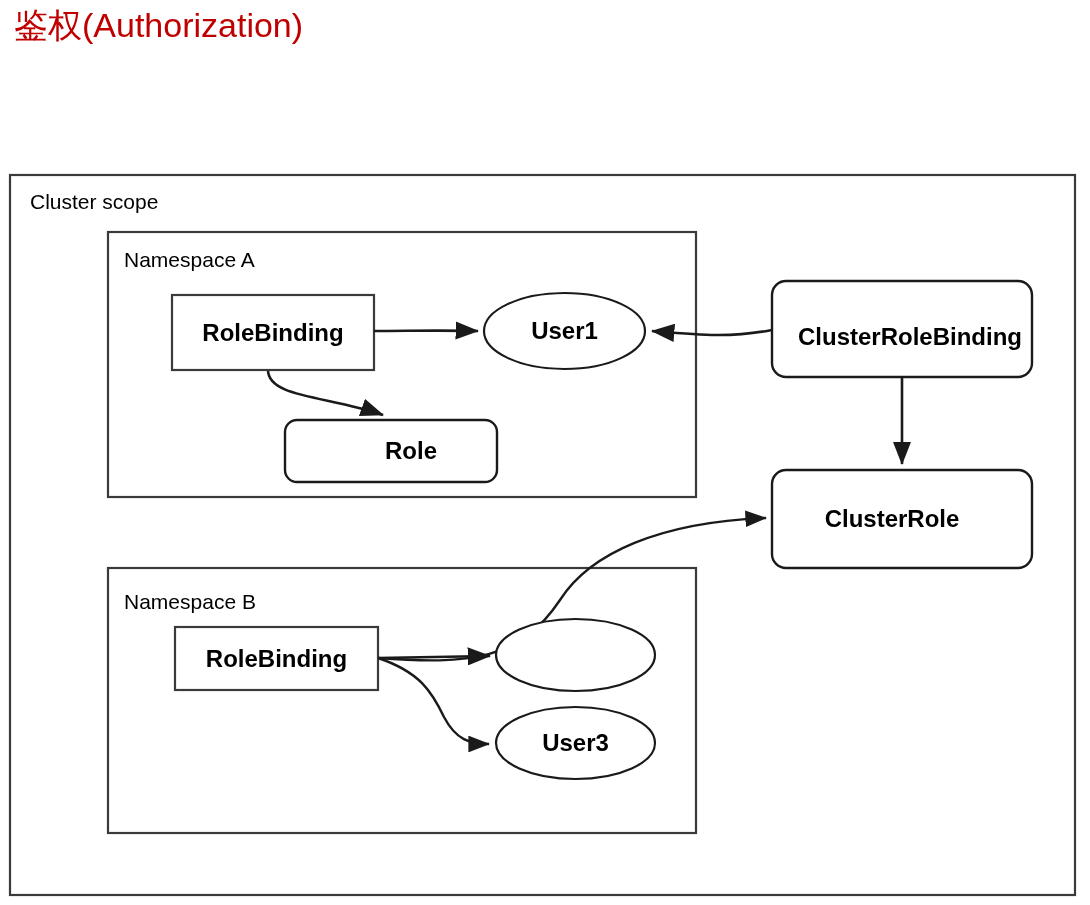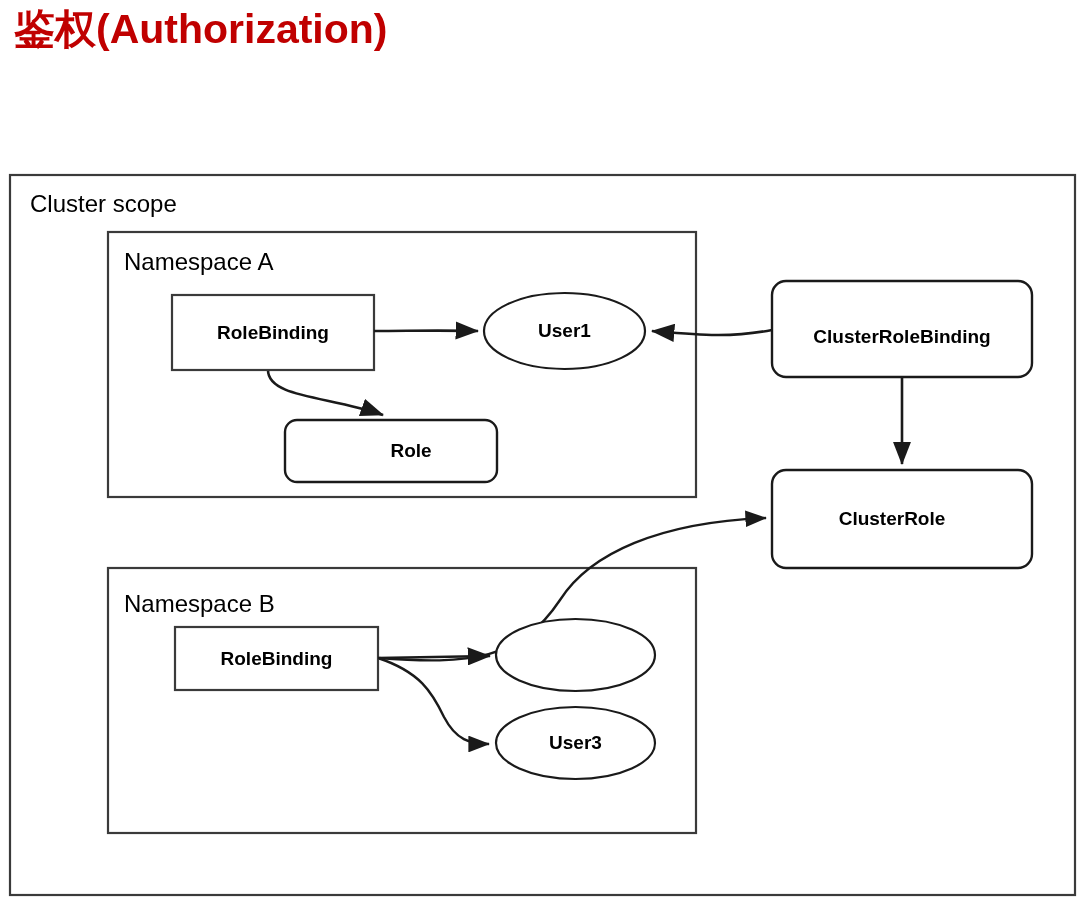--- a/index.html
+++ b/index.html
@@ -11,24 +11,24 @@
     width: 1090px;
     height: 905px;
     position: relative;
     font-family: "Liberation Sans", sans-serif;
     overflow: hidden;
   }
   #slide-title {
     position: absolute;
     left: 14px;
     top: 8px;
-    font-size: 41px;
+    font-size: 34px;
     line-height: 1.05;
     color: #C00000;
-    font-weight: 700;
+    font-weight: 400;
     white-space: nowrap;
     letter-spacing: 0px;
   }
   #diagram-area {
     position: absolute;
     left: 0;
     top: 0;
     width: 1090px;
     height: 905px;
   }
@@ -39,31 +39,31 @@
     width: 1090px;
     height: 905px;
   }
   .node-label {
     position: absolute;
     display: flex;
     align-items: center;
     justify-content: center;
     font-family: "Liberation Sans", sans-serif;
     font-weight: bold;
-    font-size: 19px;
+    font-size: 24px;
     color: #000000;
     text-align: center;
     pointer-events: none;
     white-space: nowrap;
   }
   .scope-label {
     position: absolute;
     font-family: "Liberation Sans", sans-serif;
     font-weight: 400;
-    font-size: 24px;
+    font-size: 21px;
     color: #000000;
     white-space: nowrap;
   }
 </style>
 </head>
 <body>
 
 <div id="slide-title">鉴权(Authorization)</div>
 
 <div id="diagram-area">
@@ -123,17 +123,17 @@
 
   <div class="node-label" style="left:285px; top:420px; width:252px; height:62px;">Role</div>
 
   <div class="node-label" style="left:484px; top:293px; width:161px; height:76px;">User1</div>
 
   <div class="node-label" style="left:175px; top:627px; width:203px; height:63px;">RoleBinding</div>
 
 
   <div class="node-label" style="left:496px; top:707px; width:159px; height:72px;">User3</div>
 
-  <div class="node-label" style="left:772px; top:281px; width:260px; height:112px;">ClusterRoleBinding</div>
+  <div class="node-label" style="left:772px; top:281px; width:260px; height:112px;padding-left:8px;">ClusterRoleBinding</div>
 
   <div class="node-label" style="left:772px; top:470px; width:240px; height:98px;">ClusterRole</div>
 
 </div>
 
 </body></html>

